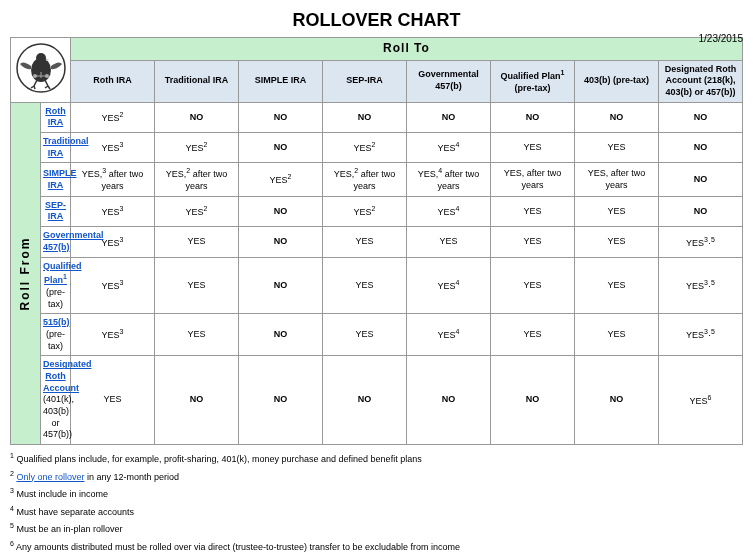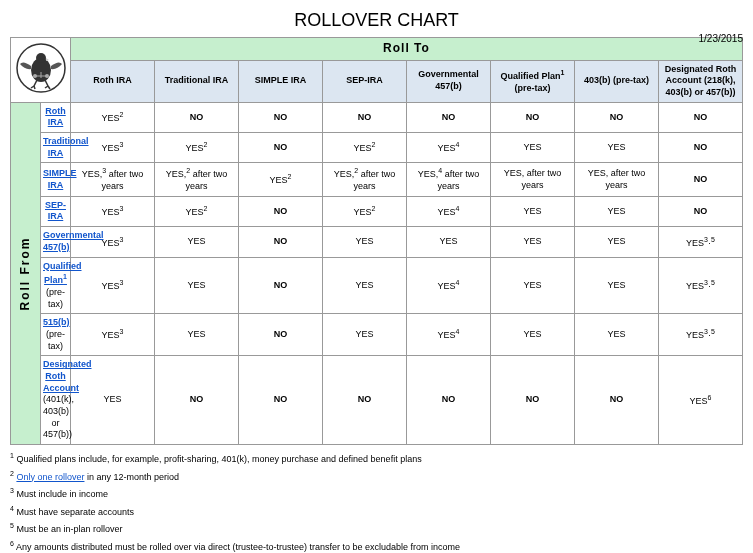--- a/index.html
+++ b/index.html
@@ -12,21 +12,21 @@
     }
     .page-header {
       display: flex;
       justify-content: center;
       align-items: center;
       position: relative;
       margin-bottom: 6px;
     }
     .page-title {
       font-size: 18px;
-      font-weight: normal;
+      font-weight: bold;
       text-align: center;
     }
     .page-date {
       position: absolute;
       right: 0;
       font-size: 10px;
       margin-top: 35px;
     }
     table {
       border-collapse: collapse;

